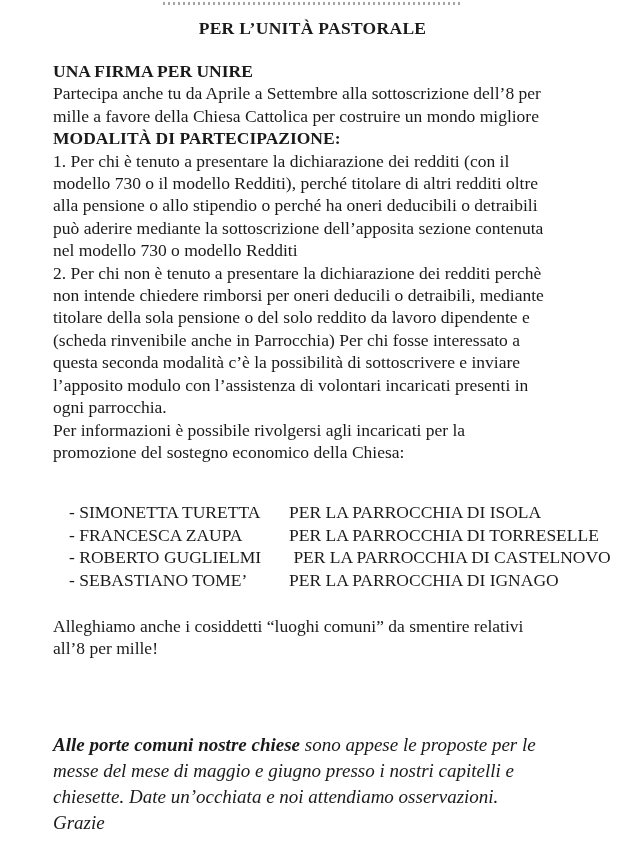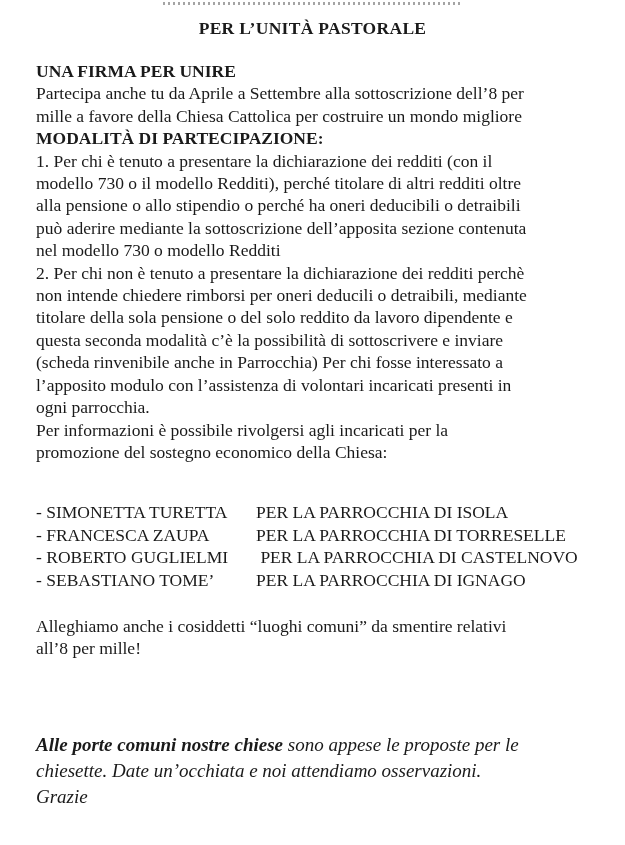--- a/index.html
+++ b/index.html
@@ -29,35 +29,36 @@
   }
   .doc-title {
     margin: 12px 0 21px 0;
     text-align: center;
     font-size: 17.5px;
     line-height: 22px;
     font-weight: bold;
     letter-spacing: 0.3px;
   }
   .content {
-    padding-left: 36px;
+    padding-left: 53px;
     padding-right: 8px;
     font-size: 17.5px;
     line-height: 22.4px;
   }
   .line {
     margin: 0;
     white-space: nowrap;
   }
   .bold { font-weight: bold; }
   .contacts { margin-top: 38px; }
   .contact-row { white-space: nowrap; }
   .contact-name {
     display: inline-block;
     width: 220px;
+    margin-left: 16px;
   }
   .contact-parish { white-space: pre; }
   .attachment { margin-top: 24px; }
   .closing {
     margin-top: 72px;
     font-style: italic;
     font-size: 19px;
     line-height: 26px;
   }
   .closing .lead { font-weight: bold; }
@@ -87,22 +88,22 @@
       <div class="line">modello 730 o il modello Redditi), perché titolare di altri redditi oltre</div>
       <div class="line">alla pensione o allo stipendio o perché ha oneri deducibili o detraibili</div>
       <div class="line">può aderire mediante la sottoscrizione dell’apposita sezione contenuta</div>
       <div class="line">nel modello 730 o modello Redditi</div>
     </div>
 
     <div>
       <div class="line">2. Per chi non è tenuto a presentare la dichiarazione dei redditi perchè</div>
       <div class="line">non intende chiedere rimborsi per oneri deducili o detraibili, mediante</div>
       <div class="line">titolare della sola pensione o del solo reddito da lavoro dipendente e</div>
+      <div class="line">(scheda rinvenibile anche in Parrocchia) Per chi fosse interessato a</div>
       <div class="line">questa seconda modalità c’è la possibilità di sottoscrivere e inviare</div>
-      <div class="line">(scheda rinvenibile anche in Parrocchia) Per chi fosse interessato a</div>
       <div class="line">l’apposito modulo con l’assistenza di volontari incaricati presenti in</div>
       <div class="line">ogni parrocchia.</div>
     </div>
 
     <div>
       <div class="line">Per informazioni è possibile rivolgersi agli incaricati per la</div>
       <div class="line">promozione del sostegno economico della Chiesa:</div>
     </div>
 
     <div class="contacts">
@@ -120,18 +121,19 @@
       </div>
     </div>
 
     <div class="attachment">
       <div class="line">Alleghiamo anche i cosiddetti “luoghi comuni” da smentire relativi</div>
       <div class="line">all’8 per mille!</div>
     </div>
 
     <div class="closing">
       <div class="line"><span class="lead">Alle porte comuni nostre chiese</span><span> sono appese le proposte per le</span></div>
+      <div class="line">messe del mese di maggio e giugno presso i nostri capitelli e</div>
       <div class="line">chiesette. Date un’occhiata e noi attendiamo osservazioni.</div>
       <div class="line">Grazie</div>
     </div>
 
   </div>
 </div>
 
 </body></html>

